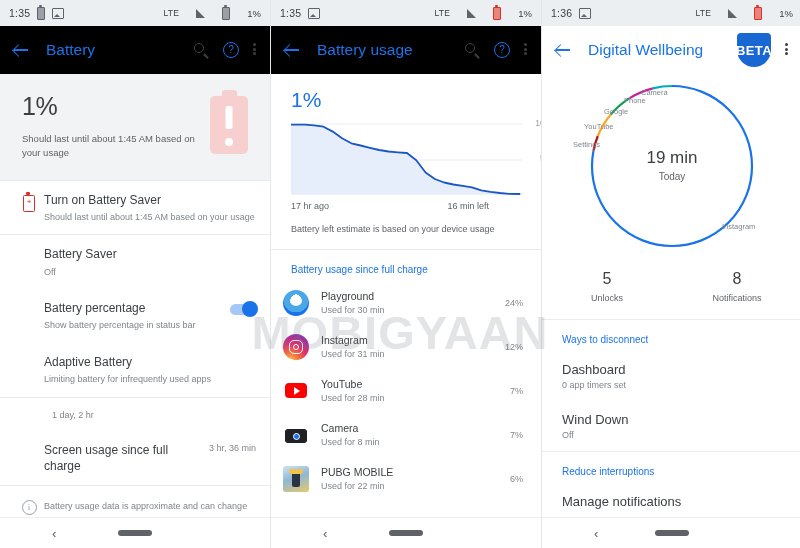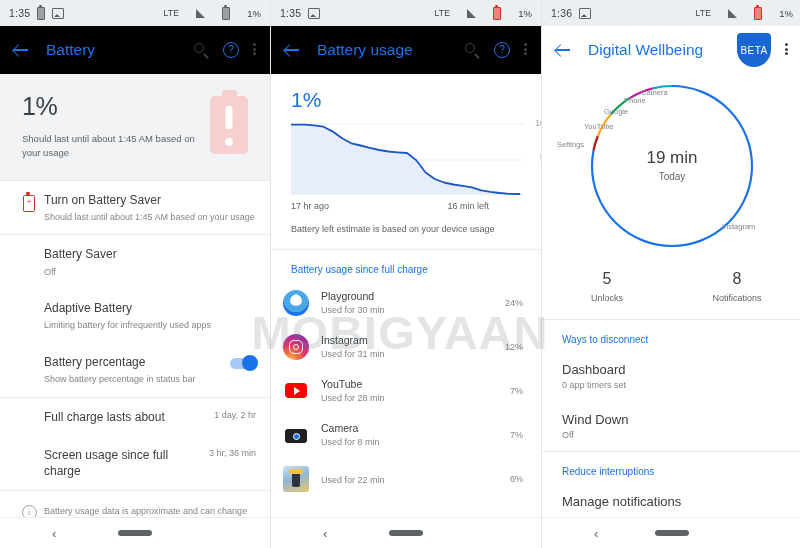--- a/index.html
+++ b/index.html
@@ -119,21 +119,21 @@
   .dw-stats{display:flex;padding:0 0 16px 0;background:#fff;}
   .dw-stat{flex:1;text-align:center;}
   .dw-stat-num{font-size:16px;color:#3c4043;}
   .dw-stat-lab{font-size:9px;color:#5f6368;margin-top:5px;}
   .dw-row{padding:11px 20px;box-sizing:border-box;}
   .dw-title{font-size:13px;color:#3c4043;}
   .dw-sub{font-size:9px;color:#80868b;margin-top:3px;}
   .beta-badge{width:34px;height:34px;position:relative;display:flex;align-items:center;justify-content:center;cursor:pointer;}
   .beta-shield{position:absolute;left:0;top:0;width:34px;height:34px;background:#1967d2;
     border-radius:4px 4px 17px 17px;}
-  .beta-txt{position:relative;color:#fff;font-size:10px;letter-spacing:.4px;font-weight:normal;}
+  .beta-txt{position:relative;color:#fff;font-size:13px;letter-spacing:.4px;font-weight:bold;}
 
   
   .navbar{position:absolute;left:0;right:0;bottom:0;height:30px;background:#fff;border-top:1px solid #eceff1;
     display:flex;align-items:center;}
   .nav-back{position:absolute;left:52px;font-size:13px;color:#5f6368;line-height:1;cursor:pointer;}
   .nav-pill{position:absolute;left:50%;transform:translateX(-50%);width:34px;height:6px;border-radius:4px;background:#5f6368;cursor:pointer;}
 
   
   .watermark{position:absolute;left:0;right:0;top:305px;text-align:center;pointer-events:none;
     font-size:47px;font-weight:bold;color:rgba(110,120,130,.20);letter-spacing:1px;z-index:50;}
@@ -202,43 +202,40 @@
       <div class="row-ico"></div>
       <div class="row-body">
         <div class="row-title">Battery Saver</div>
         <div class="row-sub">Off</div>
       </div>
     </div>
 
     <div class="row">
       <div class="row-ico"></div>
       <div class="row-body">
+        <div class="row-title">Battery percentage</div>
+        <div class="row-sub">Show battery percentage in status bar</div>
+      </div>
+      <div class="toggle">
+          <i></i>
+        </div>
+    </div>
+
+    <div class="row">
+      <div class="row-ico"></div>
+      <div class="row-body">
         <div class="row-title">Adaptive Battery</div>
         <div class="row-sub">Limiting battery for infrequently used apps</div>
       </div>
     </div>
 
+    <div class="divider"></div>
+
     <div class="row">
       <div class="row-ico"></div>
-      <div class="row-body">
-        <div class="row-title">Battery percentage</div>
-        <div class="row-sub">Show battery percentage in status bar</div>
-      </div>
-      <div class="toggle">
-          <i></i>
-        </div>
-    </div>
-
-    <div class="divider"></div>
-
-    <div class="row">
-      <div class="row-ico"></div>
-      <div class="row-body">
-        <div class="row-title">Full charge lasts about</div>
-      </div>
       <div class="row-val">1 day, 2 hr</div>
     </div>
 
     <div class="row">
       <div class="row-ico"></div>
       <div class="row-body">
         <div class="row-title">Screen usage since full charge</div>
       </div>
       <div class="row-val">3 hr, 36 min</div>
     </div>
@@ -351,20 +348,21 @@
         <div class="app-body">
           <div class="app-name">Camera</div>
           <div class="app-used">Used for 8 min</div>
         </div>
         <div class="app-pct">7%</div>
       </div>
 
       <div class="app-row">
         <div class="app-ico ico-pubg"></div>
         <div class="app-body">
+          <div class="app-name">PUBG MOBILE</div>
           <div class="app-used">Used for 22 min</div>
         </div>
         <div class="app-pct">6%</div>
       </div>
     </div>
 
     <div class="navbar">
       <span class="nav-back">‹</span>
       <span class="nav-pill"></span>
     </div>
@@ -421,21 +419,21 @@
 
       <div class="dw-center">
         <div class="dw-min">19 min</div>
         <div class="dw-today">Today</div>
       </div>
 
       <span class="arc-lab" style="left:99px;top:14px;">Camera</span>
       <span class="arc-lab" style="left:82px;top:22px;">Phone</span>
       <span class="arc-lab" style="left:62px;top:33px;">Google</span>
       <span class="arc-lab" style="left:42px;top:48px;">YouTube</span>
-      <span class="arc-lab" style="left:15px;top:66px;">Settings</span>
+      <span class="arc-lab" style="left:31px;top:66px;">Settings</span>
       <span class="arc-lab" style="left:180px;top:148px;">Instagram</span>
     </div>
 
     <div class="dw-stats">
       <div class="dw-stat">
         <div class="dw-stat-num">5</div>
         <div class="dw-stat-lab">Unlocks</div>
       </div>
       <div class="dw-stat">
         <div class="dw-stat-num">8</div>

